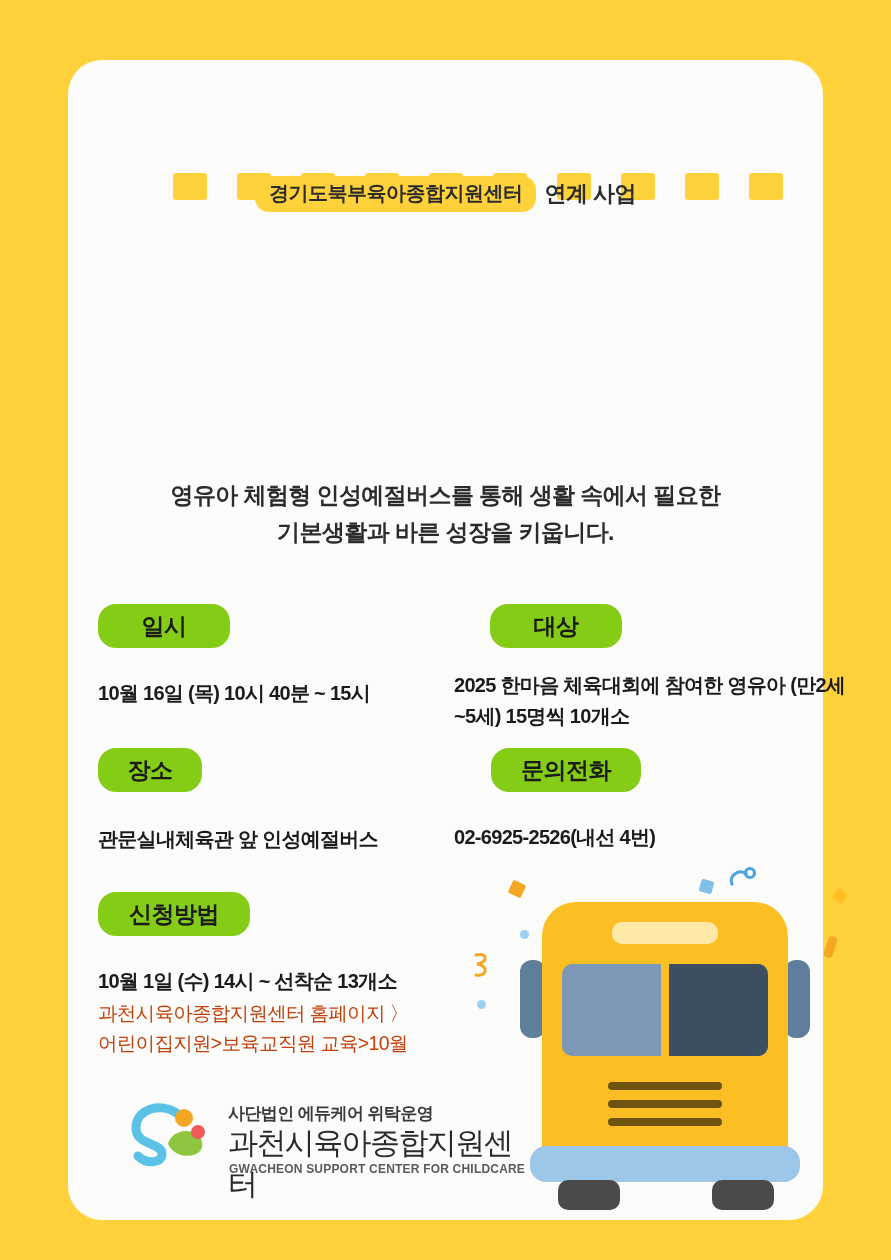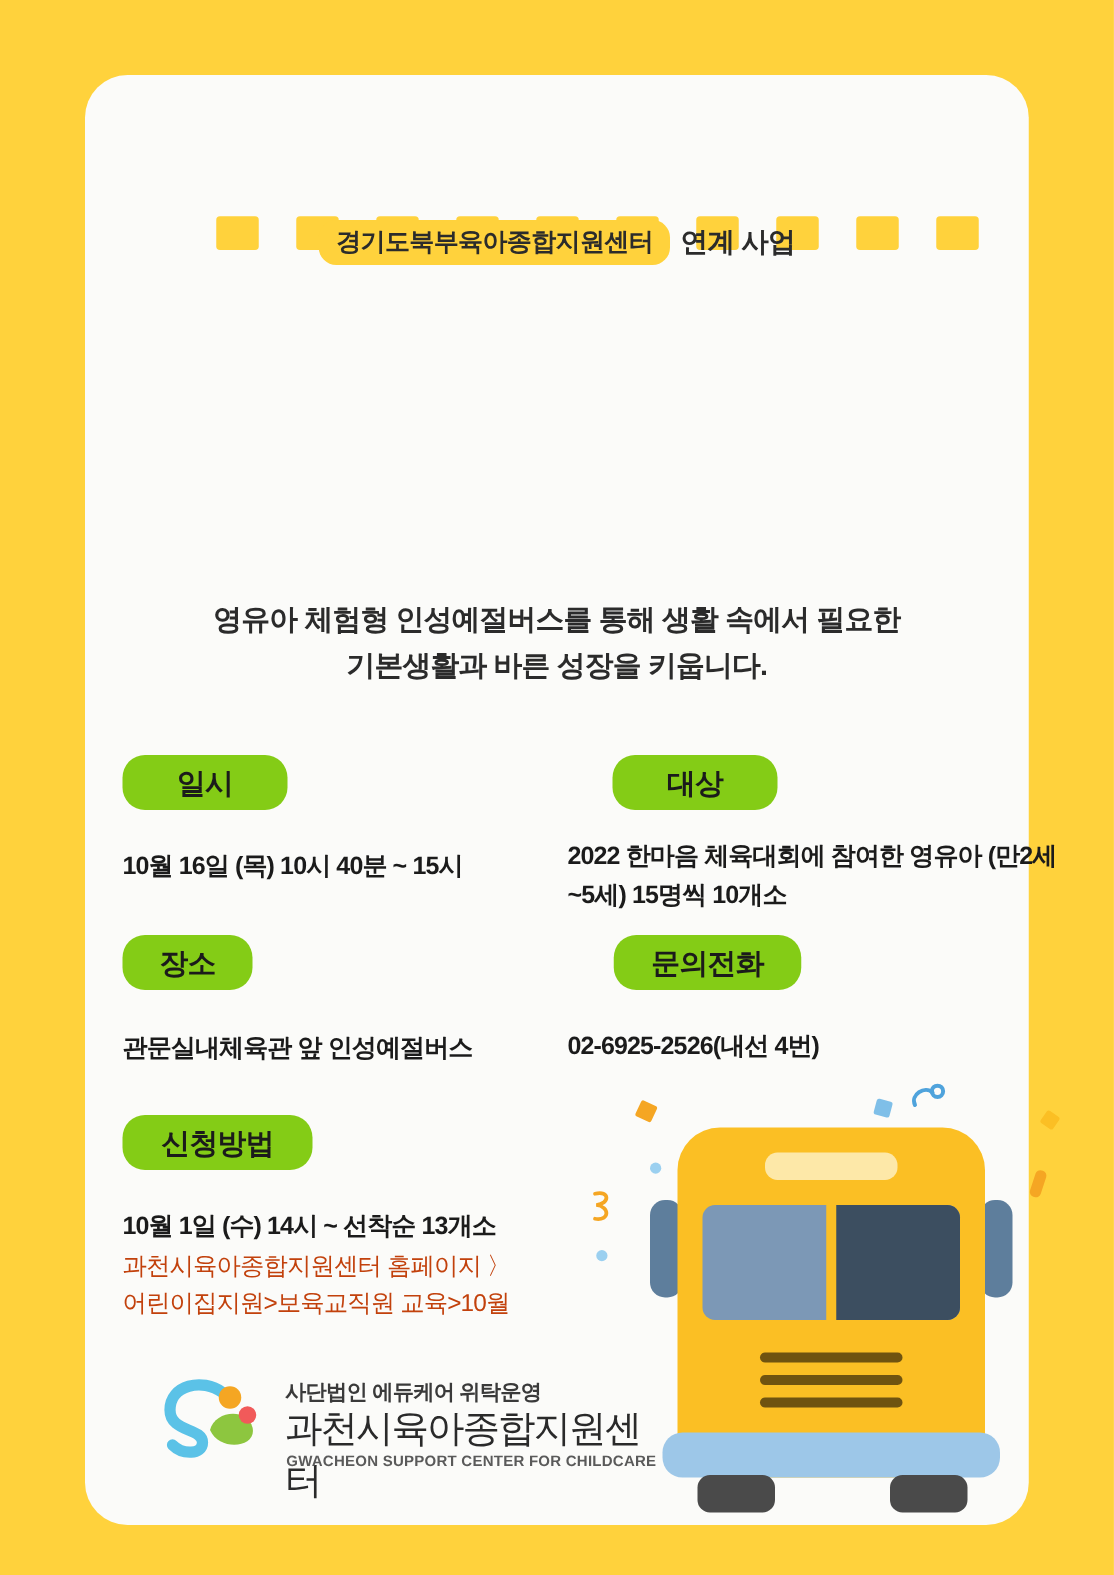--- a/index.html
+++ b/index.html
@@ -205,21 +205,21 @@
 
   <div class="desc">
     <div>영유아 체험형 인성예절버스를 통해 생활 속에서 필요한</div>
     <div>기본생활과 바른 성장을 키웁니다.</div>
   </div>
 
   <div class="label-pill" id="pill-ilsi">일시</div>
   <div class="field-text" id="txt-ilsi">10월 16일 (목) 10시 40분 ~ 15시</div>
 
   <div class="label-pill" id="pill-daesang">대상</div>
-  <div class="field-text" id="txt-daesang">2022 한마음 체육대회에 참여한 영유아 (만2세~5세) 15명씩 10개소</div>
+  <div class="field-text" id="txt-daesang">2025 한마음 체육대회에 참여한 영유아 (만2세~5세) 15명씩 10개소</div>
 
   <div class="label-pill" id="pill-jangso">장소</div>
   <div class="field-text" id="txt-jangso">관문실내체육관 앞 인성예절버스</div>
 
   <div class="label-pill" id="pill-munui">문의전화</div>
   <div class="field-text" id="txt-munui">02-6925-2526(내선 4번)</div>
 
   <div class="label-pill" id="pill-sincheong">신청방법</div>
   <div class="field-text" id="txt-sincheong">10월 1일 (수) 14시 ~ 선착순 13개소</div>
   <div class="field-text light" id="txt-sincheong2">

